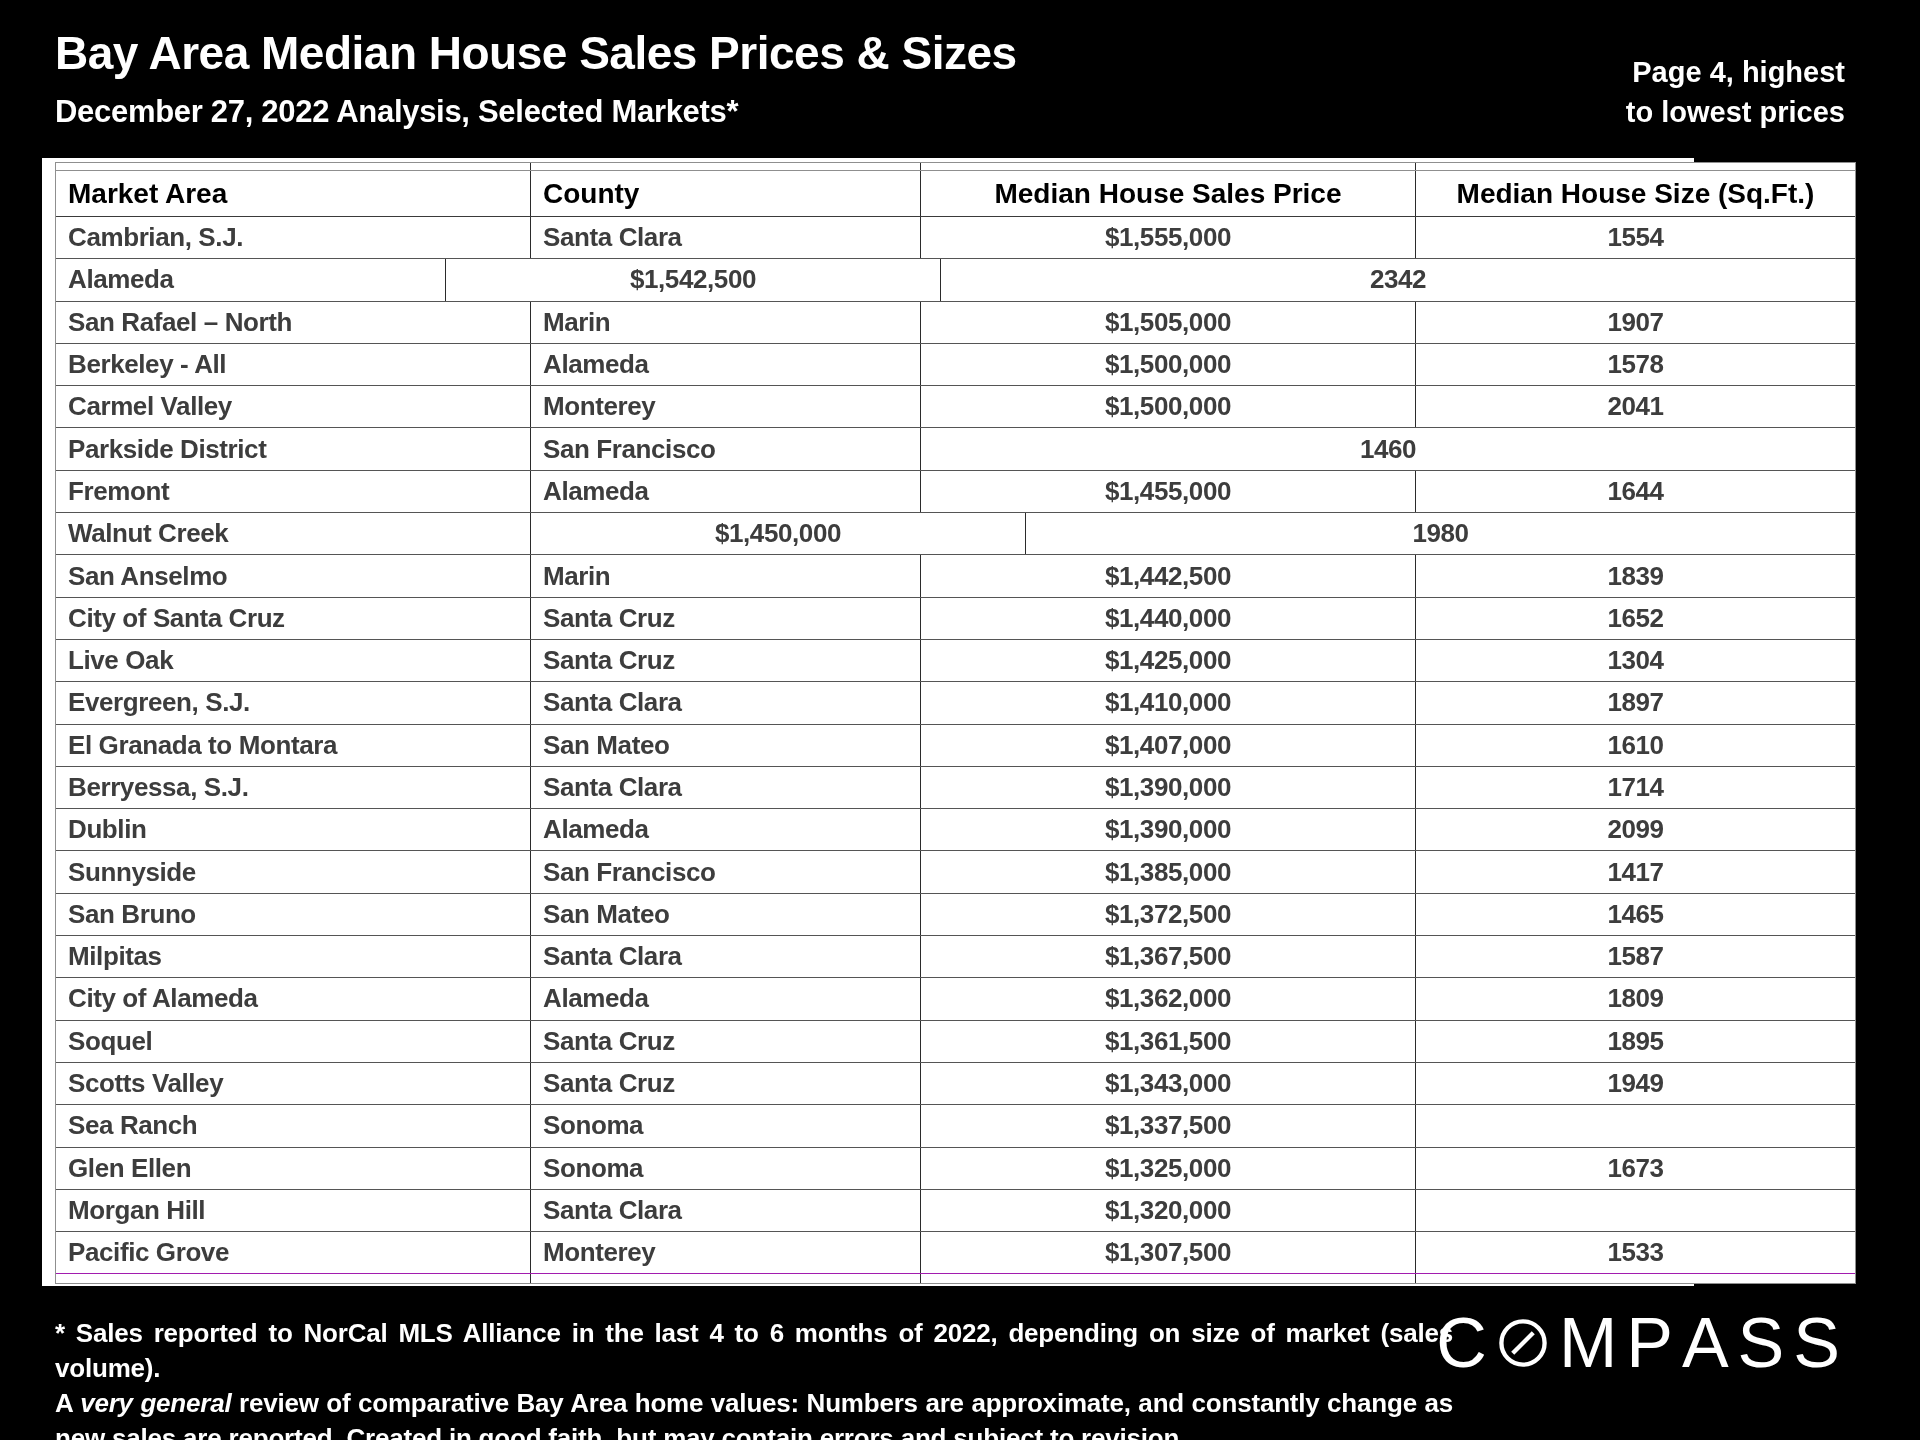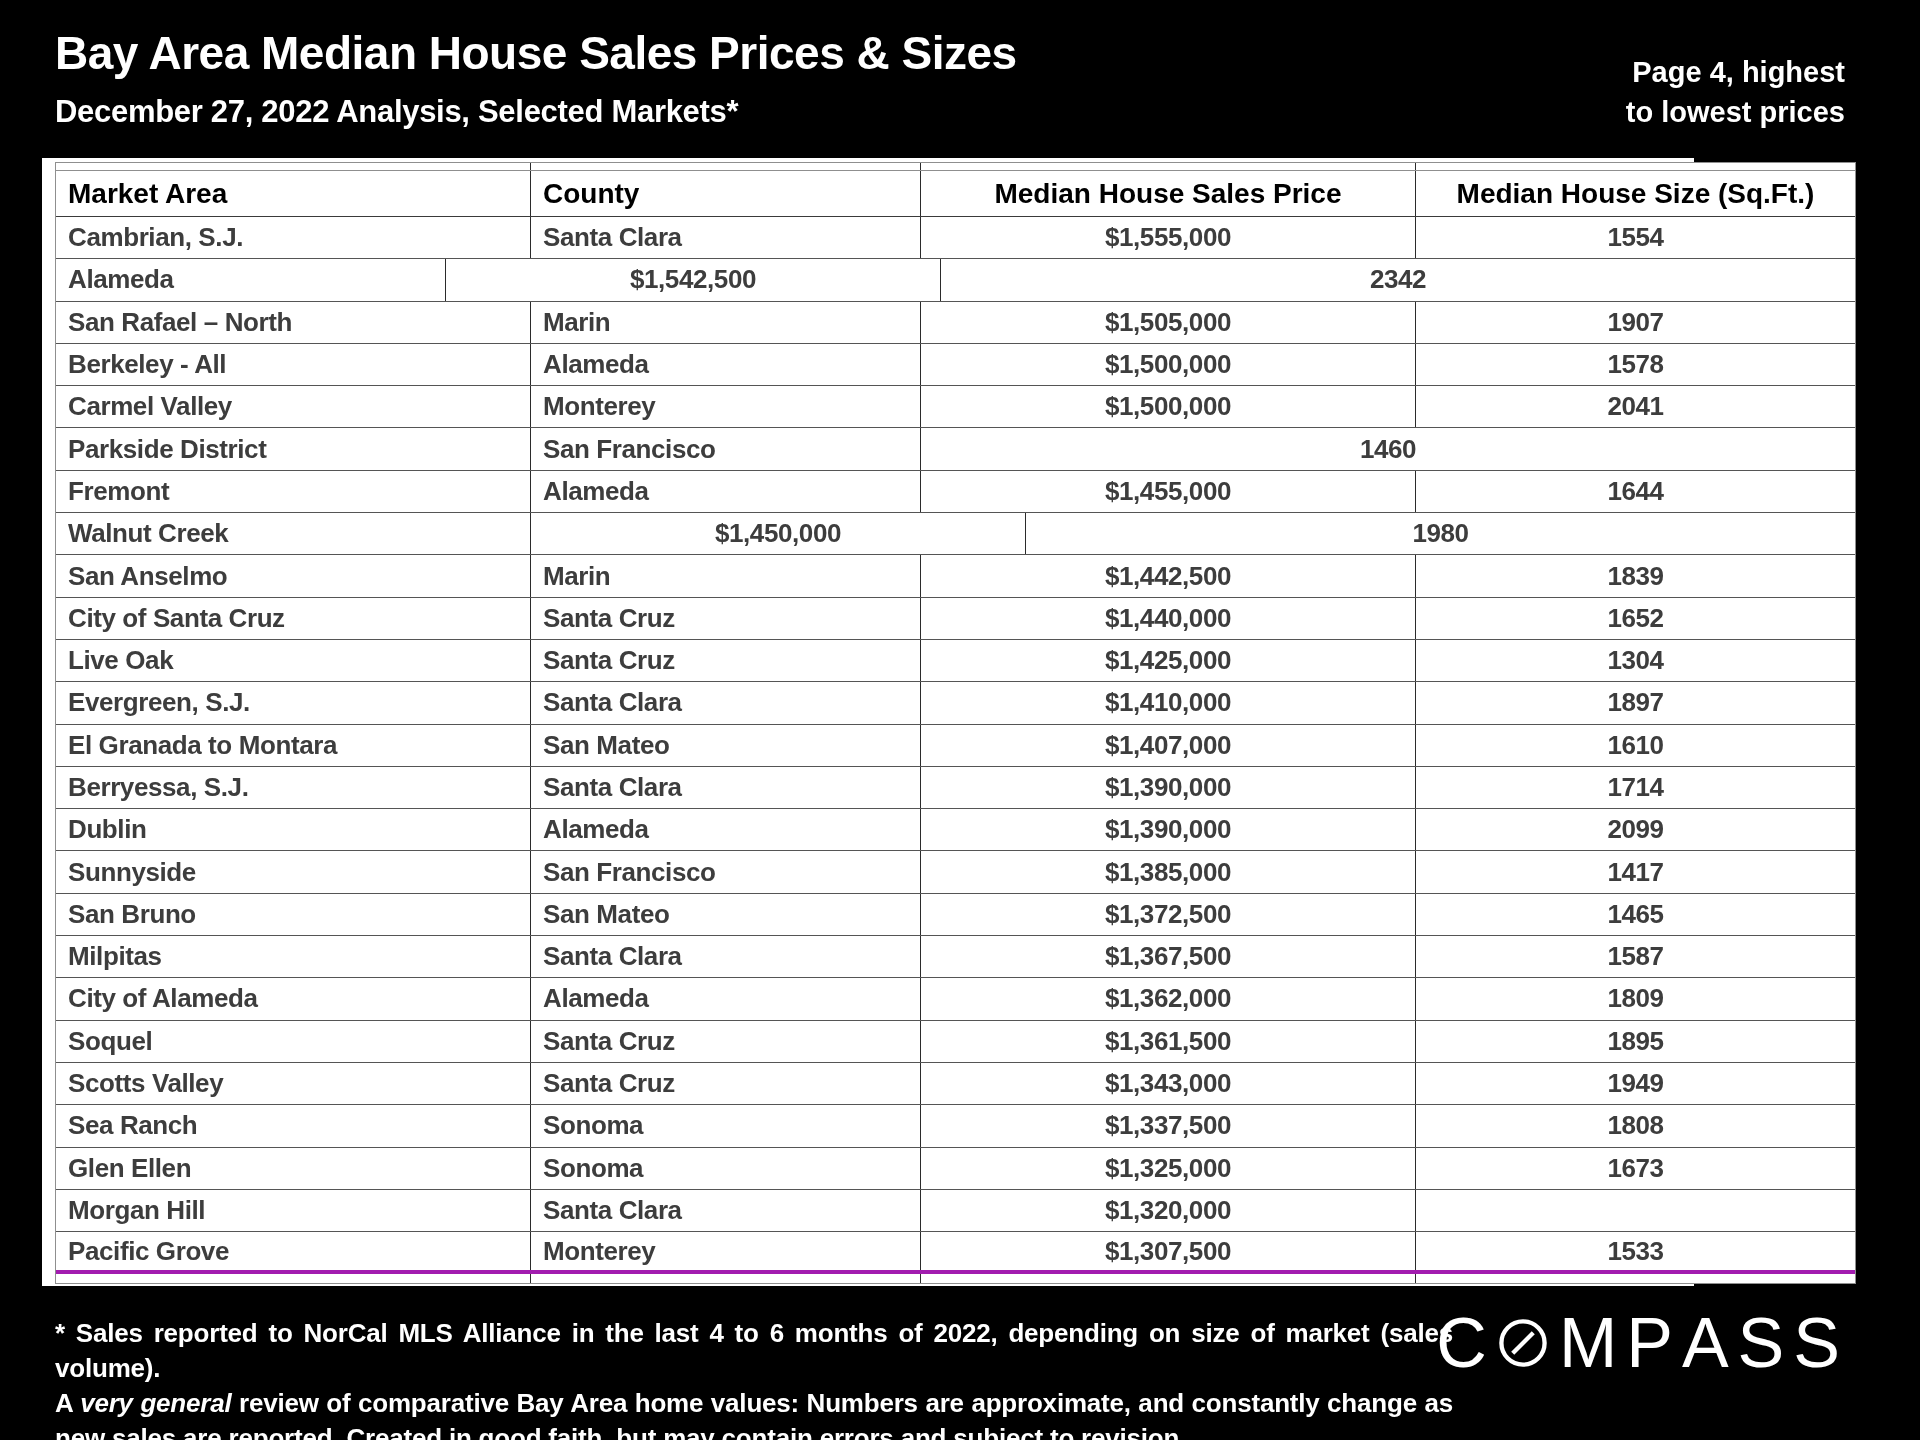--- a/index.html
+++ b/index.html
@@ -47,21 +47,21 @@
     height: 46px; border-bottom: 1px solid #3a3a3a;
     align-items: center;
     font-size: 28px; font-weight: 700; color: #000;
   }
   .t-row {
     height: 42.3px; border-bottom: 1px solid #555;
     align-items: flex-start;
     font-size: 26px; font-weight: 700; color: #3d3d3d;
     letter-spacing: -0.4px;
   }
-  .t-row:last-of-type { border-bottom: 4px solid #a21caf; }
+  .t-row:last-of-type { border-bottom: 1px solid #a21caf; }
   .cell { height: 100%; display: flex; align-items: center; overflow: hidden; }
   .c1 { width: 475px; border-right: 1px solid #2b2b2b; padding-left: 12px; }
   .c2 { width: 390px; border-right: 1px solid #2b2b2b; padding-left: 12px; }
   .c3 { width: 495px; border-right: 1px solid #2b2b2b; justify-content: center; }
   .c4 { flex: 1; justify-content: center; }
 
   
   .footnote {
     position: absolute; left: 55px; top: 1316px; width: 1398px;
     color: #ffffff; font-size: 26px; font-weight: 700; line-height: 35px;
@@ -228,21 +228,20 @@
           <div class="t-row">
             <div class="cell c1">Scotts Valley</div>
             <div class="cell c2">Santa Cruz</div>
             <div class="cell c3">$1,343,000</div>
             <div class="cell c4">1949</div>
           </div>
           <div class="t-row">
             <div class="cell c1">Sea Ranch</div>
             <div class="cell c2">Sonoma</div>
             <div class="cell c3">$1,337,500</div>
-            <div class="cell c4">1808</div>
           </div>
           <div class="t-row">
             <div class="cell c1">Glen Ellen</div>
             <div class="cell c2">Sonoma</div>
             <div class="cell c3">$1,325,000</div>
             <div class="cell c4">1673</div>
           </div>
           <div class="t-row">
             <div class="cell c1">Morgan Hill</div>
             <div class="cell c2">Santa Clara</div>

